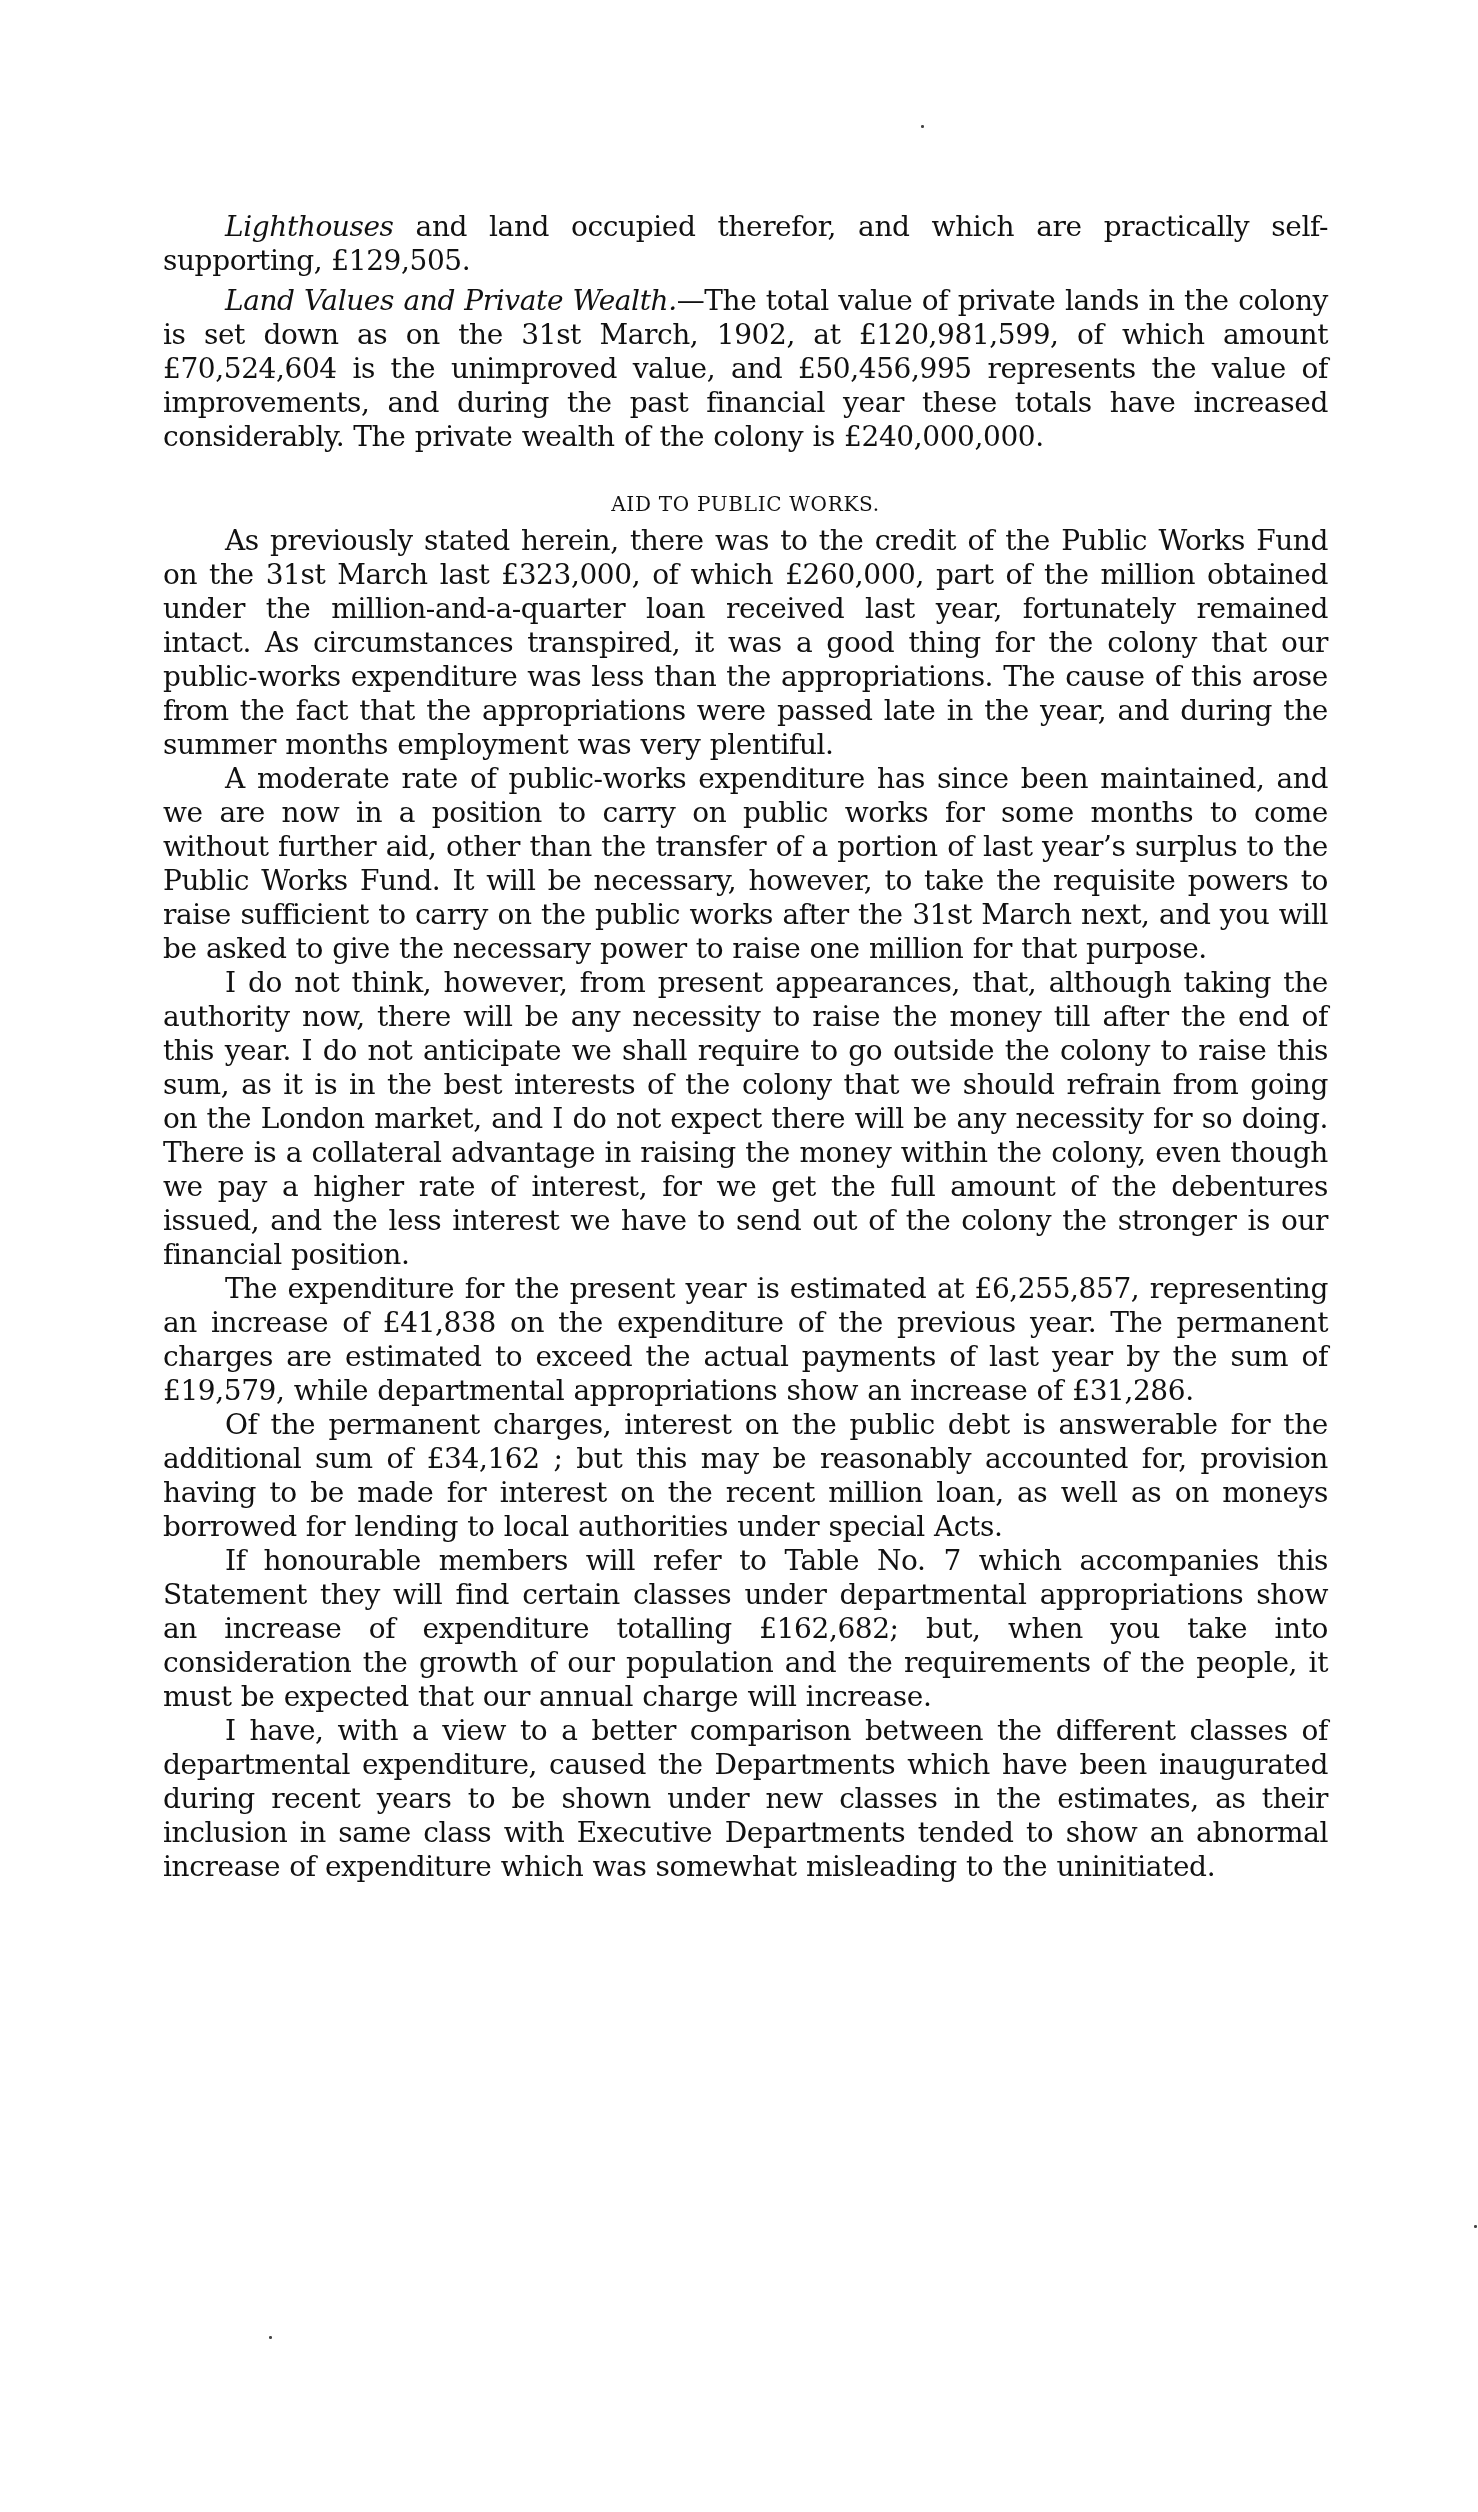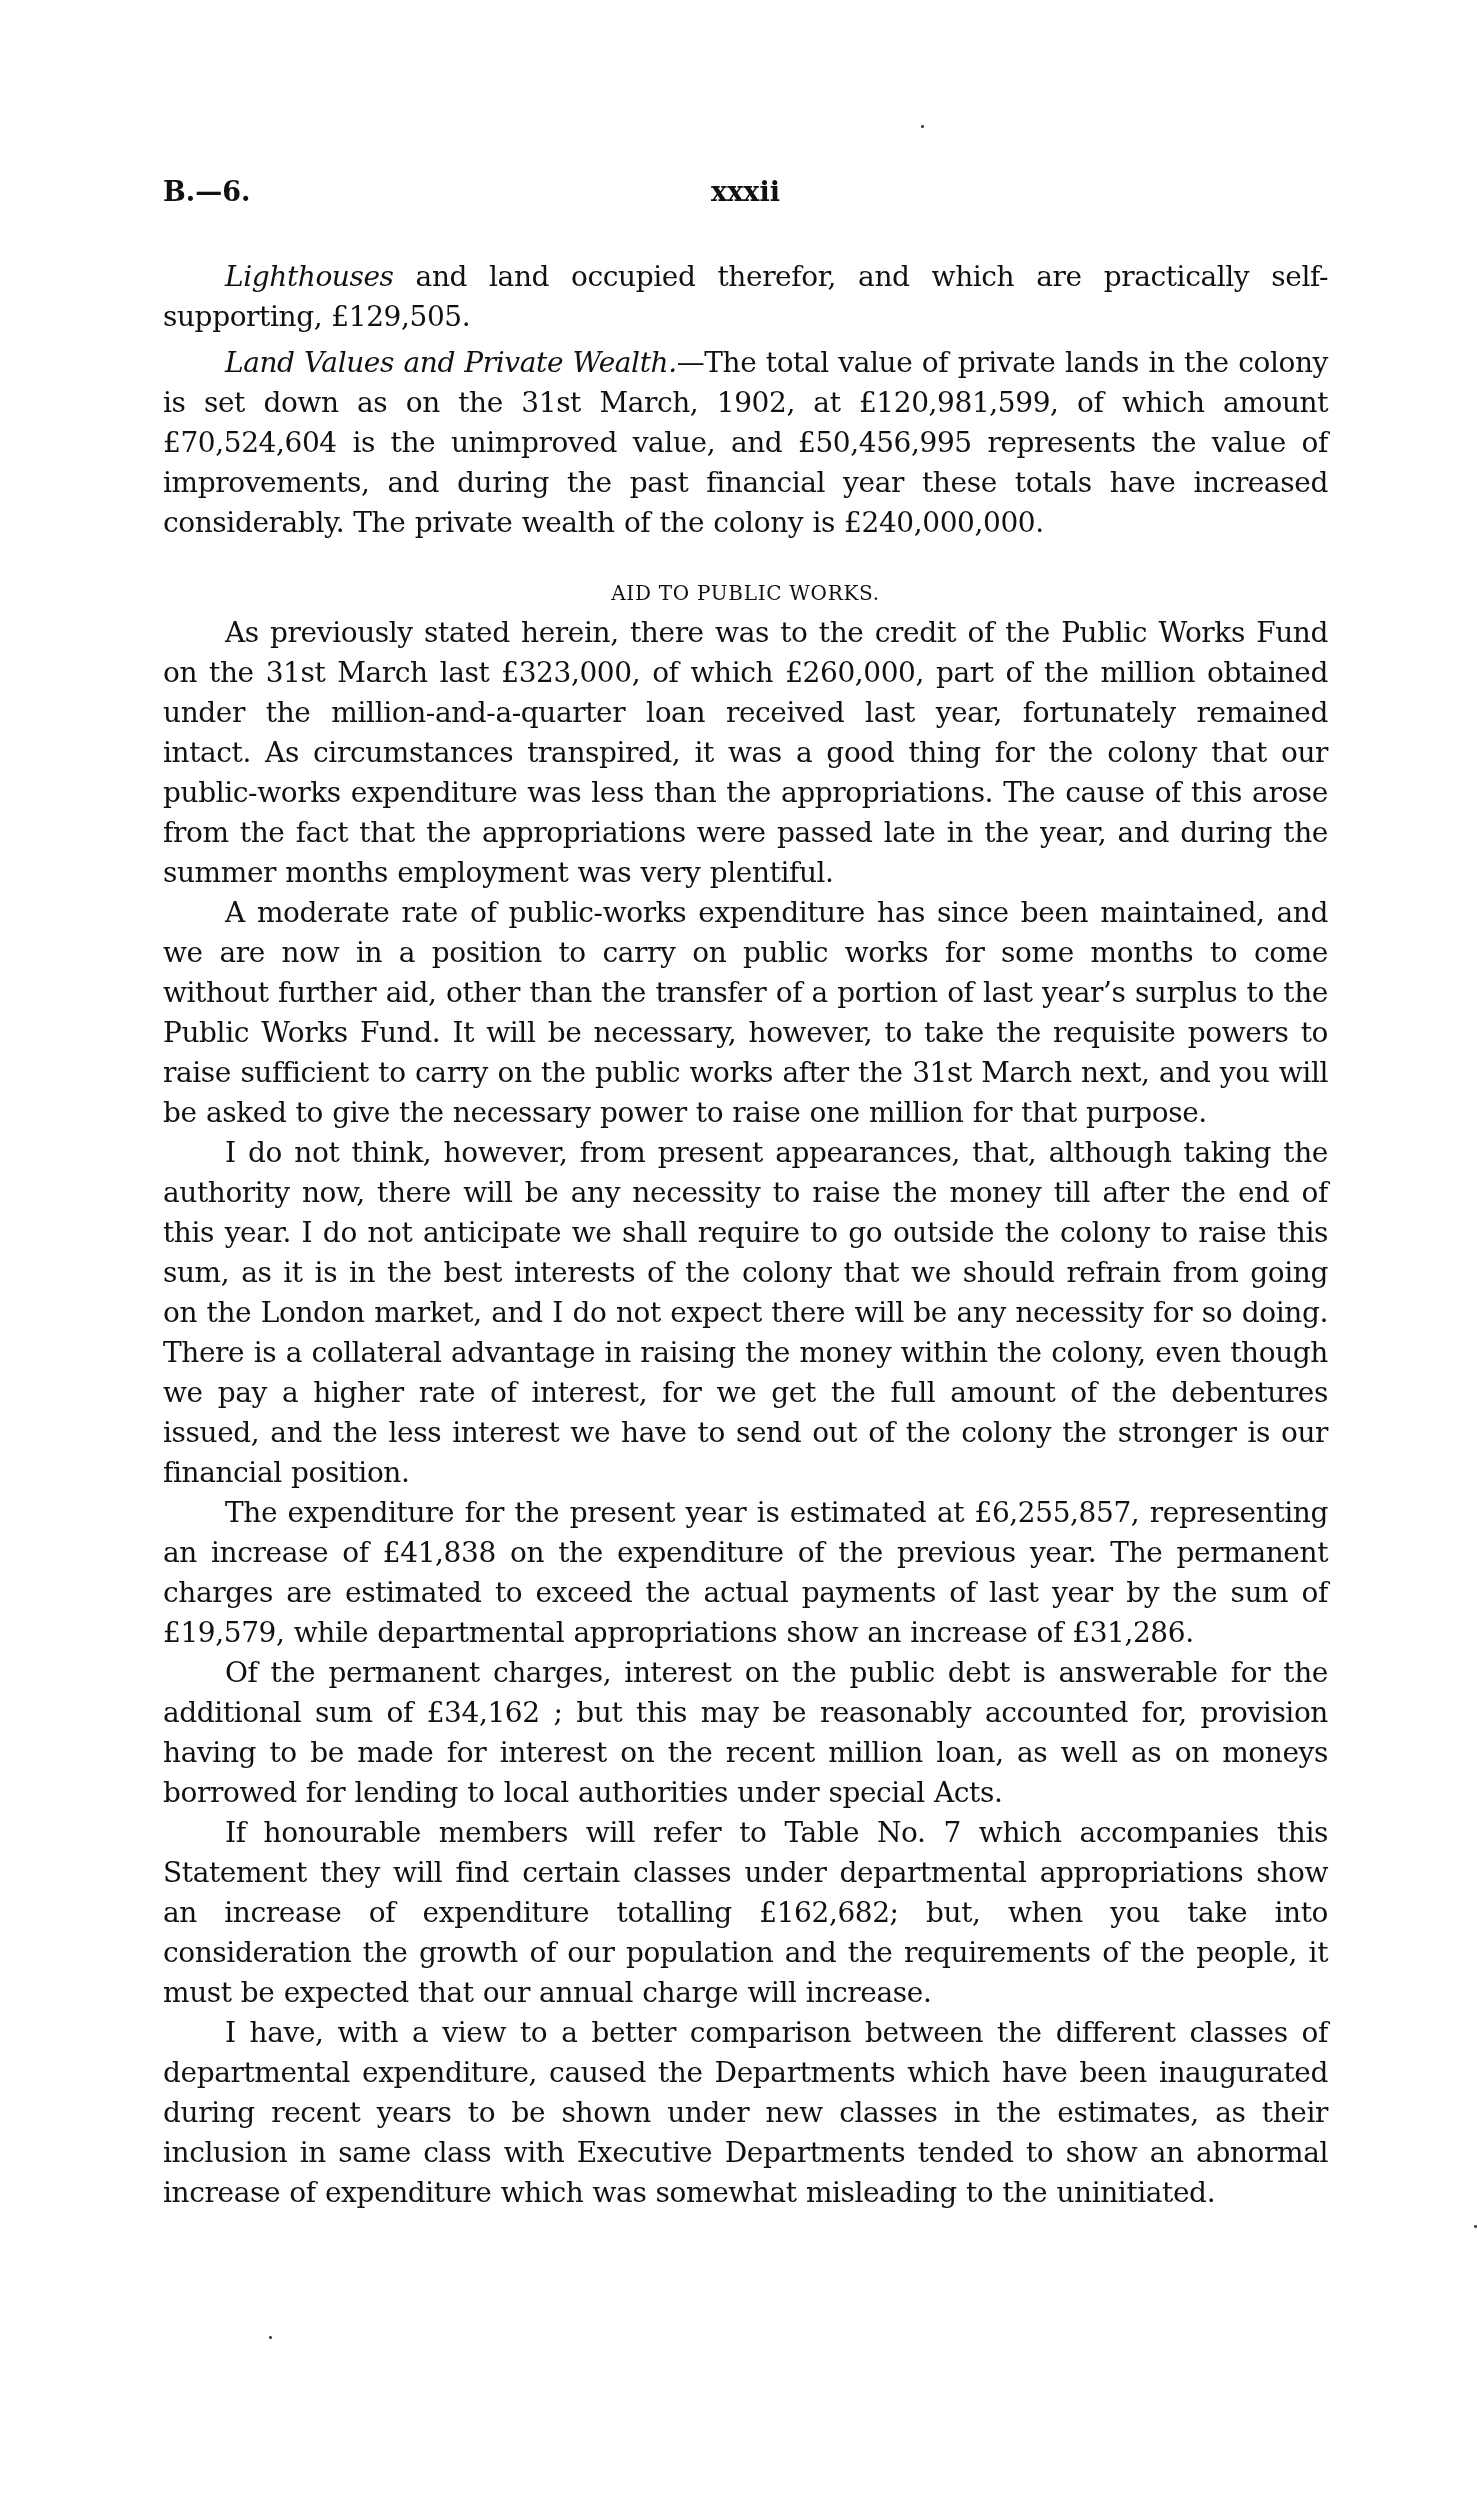--- a/index.html
+++ b/index.html
@@ -2,38 +2,34 @@
 <html style="font-size:10.8px"><head>
 <meta charset="utf-8">
 <style>
   html, body { margin: 0; padding: 0; background: #ffffff; }
   body { width: 1479px; height: 2512px; position: relative; overflow: hidden; color: #111111;
          font-family: "DejaVu Serif", "Liberation Serif", serif; }
   .page { position: absolute; left: 163px; top: 168px; width: 1165px; }
   .running-head { position: relative; height: 47px; font-size: 27px; font-weight: bold; }
   .running-head .left { position: absolute; left: 0; top: 8px; }
   .running-head .center { position: absolute; left: 0; right: 0; top: 8px; text-align: center; font-weight: bold; }
-  p { margin: 0; font-size: 28px; line-height: 40px; text-align: justify; text-indent: 62px;
+  p { margin: 0; font-size: 28px; line-height: 34px; text-align: justify; text-indent: 62px;
       letter-spacing: -0.4px; word-spacing: 0.7px; }
   p.gap { margin-top: 6px; }
   em { font-style: italic; }
   h2 { margin: 0; font-weight: normal; font-size: 20px; letter-spacing: 0.7px; text-align: center; }
   .h-aid { margin-top: 38px; margin-bottom: 8px; }
   .h-est { margin-top: 42px; margin-bottom: 20px; }
   .speck { position: absolute; width: 2.7px; height: 2.7px; background: #444; border-radius: 1.3px; }
 </style>
 </head>
 <body>
 
 <div class="page">
 
-  <div class="running-head">
-    <span class="left">B.—6.</span>
-    <span class="center">xxxii</span>
-  </div>
 
   <p style="margin-top:42px;"><em>Lighthouses</em><span> and land occupied therefor, and which are practically self-supporting, £129,505.</span></p>
 
   <p class="gap"><em>Land Values and Private Wealth.</em><span>—The total value of private lands in the colony is set down as on the 31st March, 1902, at £120,981,599, of which amount £70,524,604 is the unimproved value, and £50,456,995 represents the value of improvements, and during the past financial year these totals have increased considerably. The private wealth of the colony is £240,000,000.</span></p>
 
 
   <h2 class="h-aid">AID TO PUBLIC WORKS.</h2>
   <p>As previously stated herein, there was to the credit of the Public Works Fund on the 31st March last £323,000, of which £260,000, part of the million obtained under the million-and-a-quarter loan received last year, fortunately remained intact. As circumstances transpired, it was a good thing for the colony that our public-works expenditure was less than the appropriations. The cause of this arose from the fact that the appropriations were passed late in the year, and during the summer months employment was very plentiful.</p>
   <p>A moderate rate of public-works expenditure has since been maintained, and we are now in a position to carry on public works for some months to come without further aid, other than the transfer of a portion of last year’s surplus to the Public Works Fund. It will be necessary, however, to take the requisite powers to raise sufficient to carry on the public works after the 31st March next, and you will be asked to give the necessary power to raise one million for that purpose.</p>
   <p>I do not think, however, from present appearances, that, although taking the authority now, there will be any necessity to raise the money till after the end of this year. I do not anticipate we shall require to go outside the colony to raise this sum, as it is in the best interests of the colony that we should refrain from going on the London market, and I do not expect there will be any necessity for so doing. There is a collateral advantage in raising the money within the colony, even though we pay a higher rate of interest, for we get the full amount of the debentures issued, and the less interest we have to send out of the colony the stronger is our financial position.</p>

